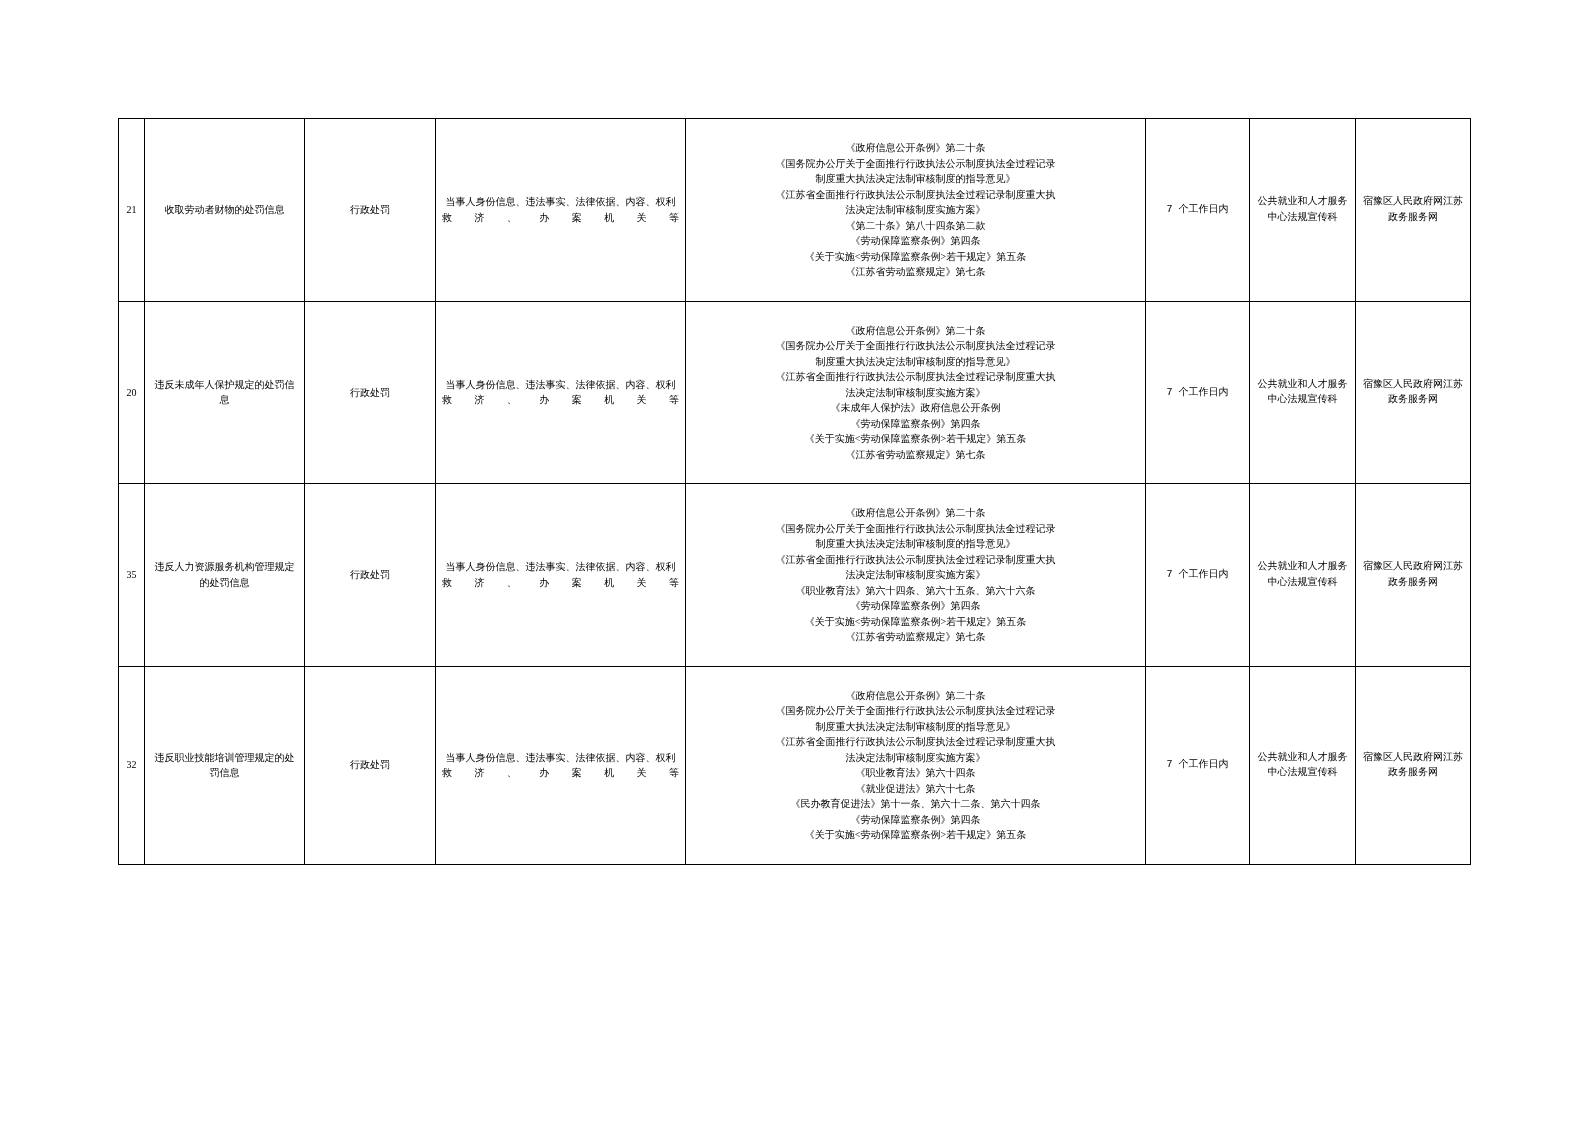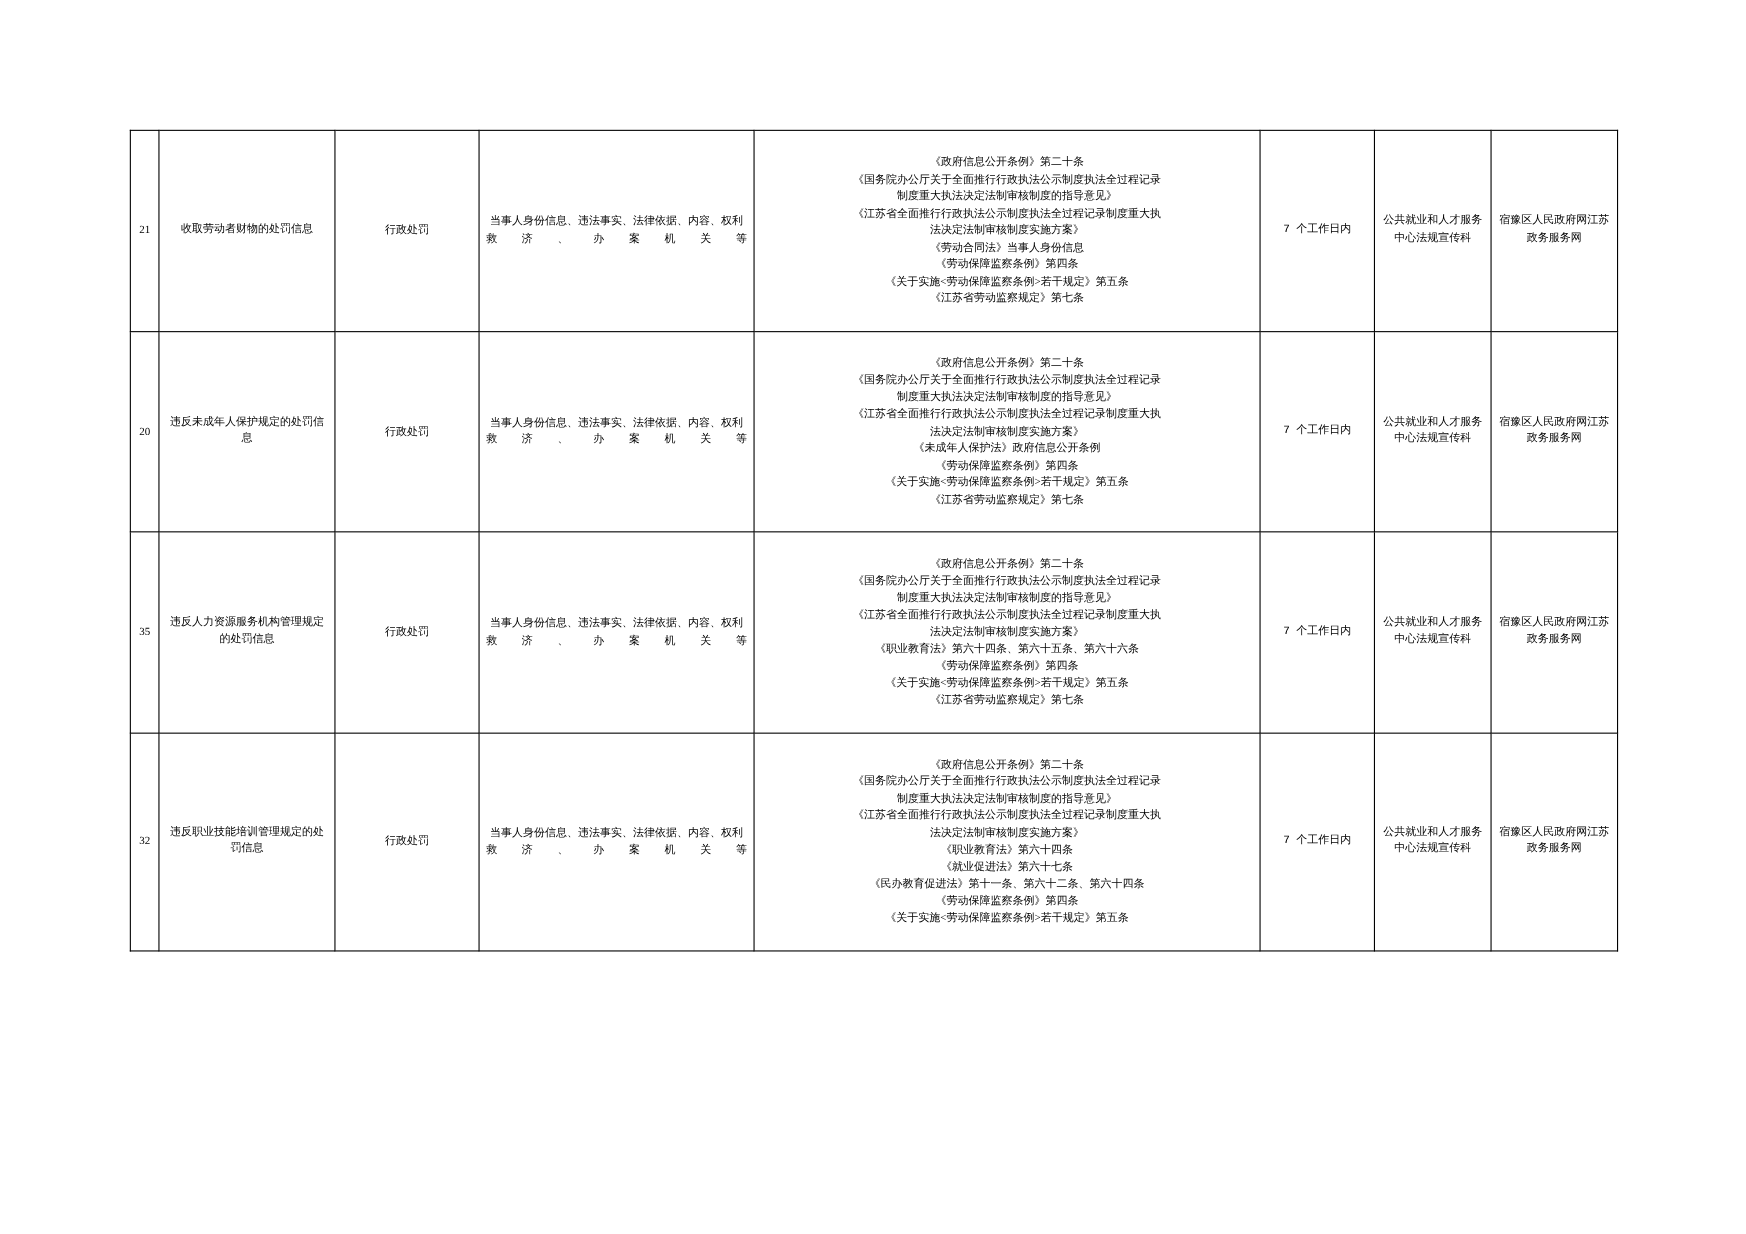--- a/index.html
+++ b/index.html
@@ -51,21 +51,20 @@
   td.cell-no {
     font-size: 14px;
     vertical-align: top;
     padding-top: 6px;
     text-align: left;
     padding-left: 3px;
     margin-left: 40px;
   }
   td.cell-name {
     text-align: center;
-    font-family: Liberation Mono, monospace;
   }
   td.cell-content {
     text-align: justify;
     text-align-last: justify;
     padding-left: 10px;
     padding-right: 10px;
   }
   td.cell-basis {
     text-align: center;
     font-size: 15px;
@@ -105,21 +104,21 @@
         <td class="cell-no">21</td>
         <td class="cell-name">收取劳动者财物的处罚信息</td>
         <td class="cell-type">行政处罚</td>
         <td class="cell-content">当事人身份信息、违法事实、法律依据、内容、权利救济、办案机关等</td>
         <td class="cell-basis">
           <span class="basis-line">《政府信息公开条例》第二十条</span>
           <span class="basis-line">《国务院办公厅关于全面推行行政执法公示制度执法全过程记录</span>
           <span class="basis-line">制度重大执法决定法制审核制度的指导意见》</span>
           <span class="basis-line">《江苏省全面推行行政执法公示制度执法全过程记录制度重大执</span>
           <span class="basis-line">法决定法制审核制度实施方案》</span>
-          <span class="basis-line">《劳动合同法》当事人身份信息</span>
+          <span class="basis-line">《第二十条》第八十四条第二款</span>
           <span class="basis-line">《劳动保障监察条例》第四条</span>
           <span class="basis-line">《关于实施&lt;劳动保障监察条例&gt;若干规定》第五条</span>
           <span class="basis-line">《江苏省劳动监察规定》第七条</span>
         </td>
         <td class="cell-time">7 个工作日内</td>
         <td class="cell-dept">公共就业和人才服务中心法规宣传科</td>
         <td class="cell-site">宿豫区人民政府网江苏政务服务网</td>
       </tr>
       <tr>
         <td class="cell-no">20</td>

